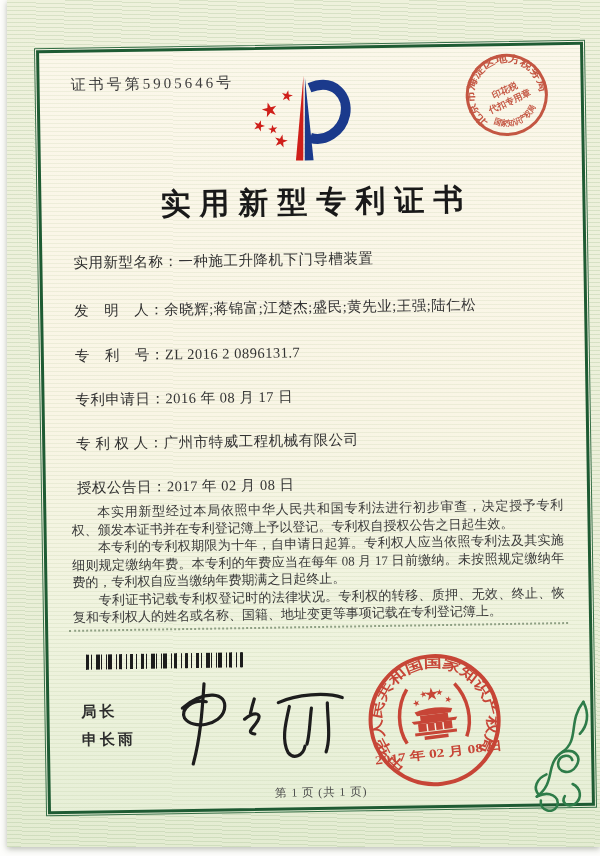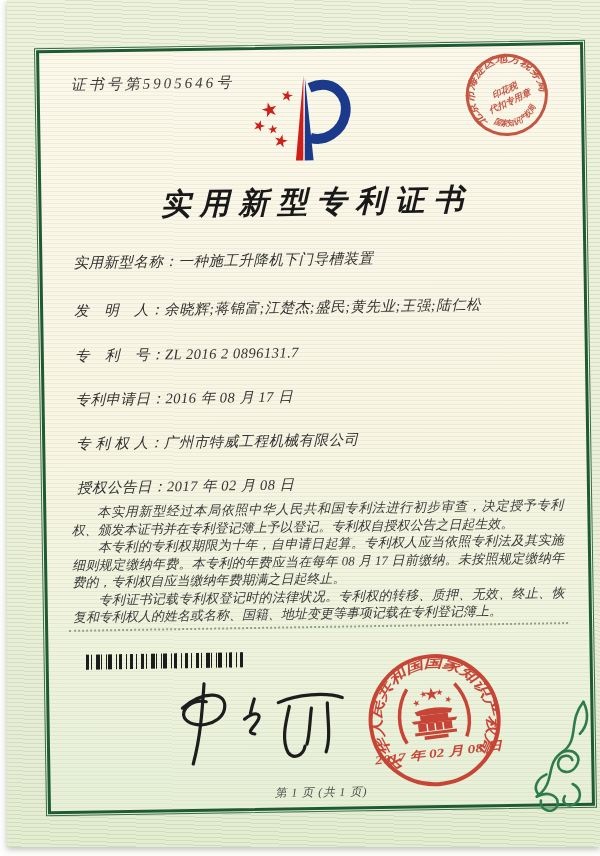--- a/index.html
+++ b/index.html
@@ -8,21 +8,20 @@
     background:#fdfdfb;
     font-family:"Liberation Serif","DejaVu Serif",serif;
   }
   
   .paper{
     position:absolute;left:7px;top:0;right:0;bottom:9px;
     background-image:
       repeating-linear-gradient(2deg, rgba(124,162,104,.20) 0 1px, rgba(0,0,0,0) 1px 4px),
       linear-gradient(180deg,#eef1dc 0%,#ecf0da 60%,#e4ecd2 100%);
     box-shadow:0 2px 6px rgba(60,70,50,.35);
-    font-style:italic;
   }
   
   .sheet{
     position:absolute;left:33px;top:44px;width:551px;height:768px;
     transform:rotate(-0.9deg);transform-origin:50% 50%;
     background-image:
       repeating-linear-gradient(1deg, rgba(148,176,118,.13) 0 1px, rgba(0,0,0,0) 1px 4px),
       linear-gradient(180deg,#fbf7ea 0%,#f9f5e5 48%,#eff3de 76%,#e7efd7 100%);
   }
   .frame-outer{position:absolute;inset:0;border:1px solid #356f46;pointer-events:none;}
@@ -127,20 +126,24 @@
 
     <div class="paras">
       <p>本实用新型经过本局依照中华人民共和国专利法进行初步审查，决定授予专利权、颁发本证书并在专利登记簿上予以登记。专利权自授权公告之日起生效。</p>
       <p>本专利的专利权期限为十年，自申请日起算。专利权人应当依照专利法及其实施细则规定缴纳年费。本专利的年费应当在每年 08 月 17 日前缴纳。未按照规定缴纳年费的，专利权自应当缴纳年费期满之日起终止。</p>
       <p>专利证书记载专利权登记时的法律状况。专利权的转移、质押、无效、终止、恢复和专利权人的姓名或名称、国籍、地址变更等事项记载在专利登记簿上。</p>
     </div>
 
     <div class="dotline"></div>
     <div class="barcode"></div>
 
+    <div class="director">
+      <div>局长</div>
+      <div>申长雨</div>
+    </div>
 
     <svg class="signature" viewBox="0 0 215 95">
       <g fill="none" stroke="#1d1d1d" stroke-width="3.2" stroke-linecap="round">
         <path d="M 40 30 C 62 12 86 14 82 32 C 78 48 50 52 42 40 C 38 31 50 21 64 24"></path>
         <path d="M 62 6 C 60 30 58 58 50 86"></path>
         <path d="M 112 22 C 110 28 109 32 108 36"></path>
         <path d="M 102 42 C 112 34 120 36 115 44 C 110 52 103 55 112 57"></path>
         <path d="M 136 26 C 154 18 184 16 200 22"></path>
         <path d="M 147 30 C 142 50 139 64 145 76 C 150 83 160 80 162 70"></path>
         <path d="M 169 32 C 167 46 167 58 164 68"></path>

